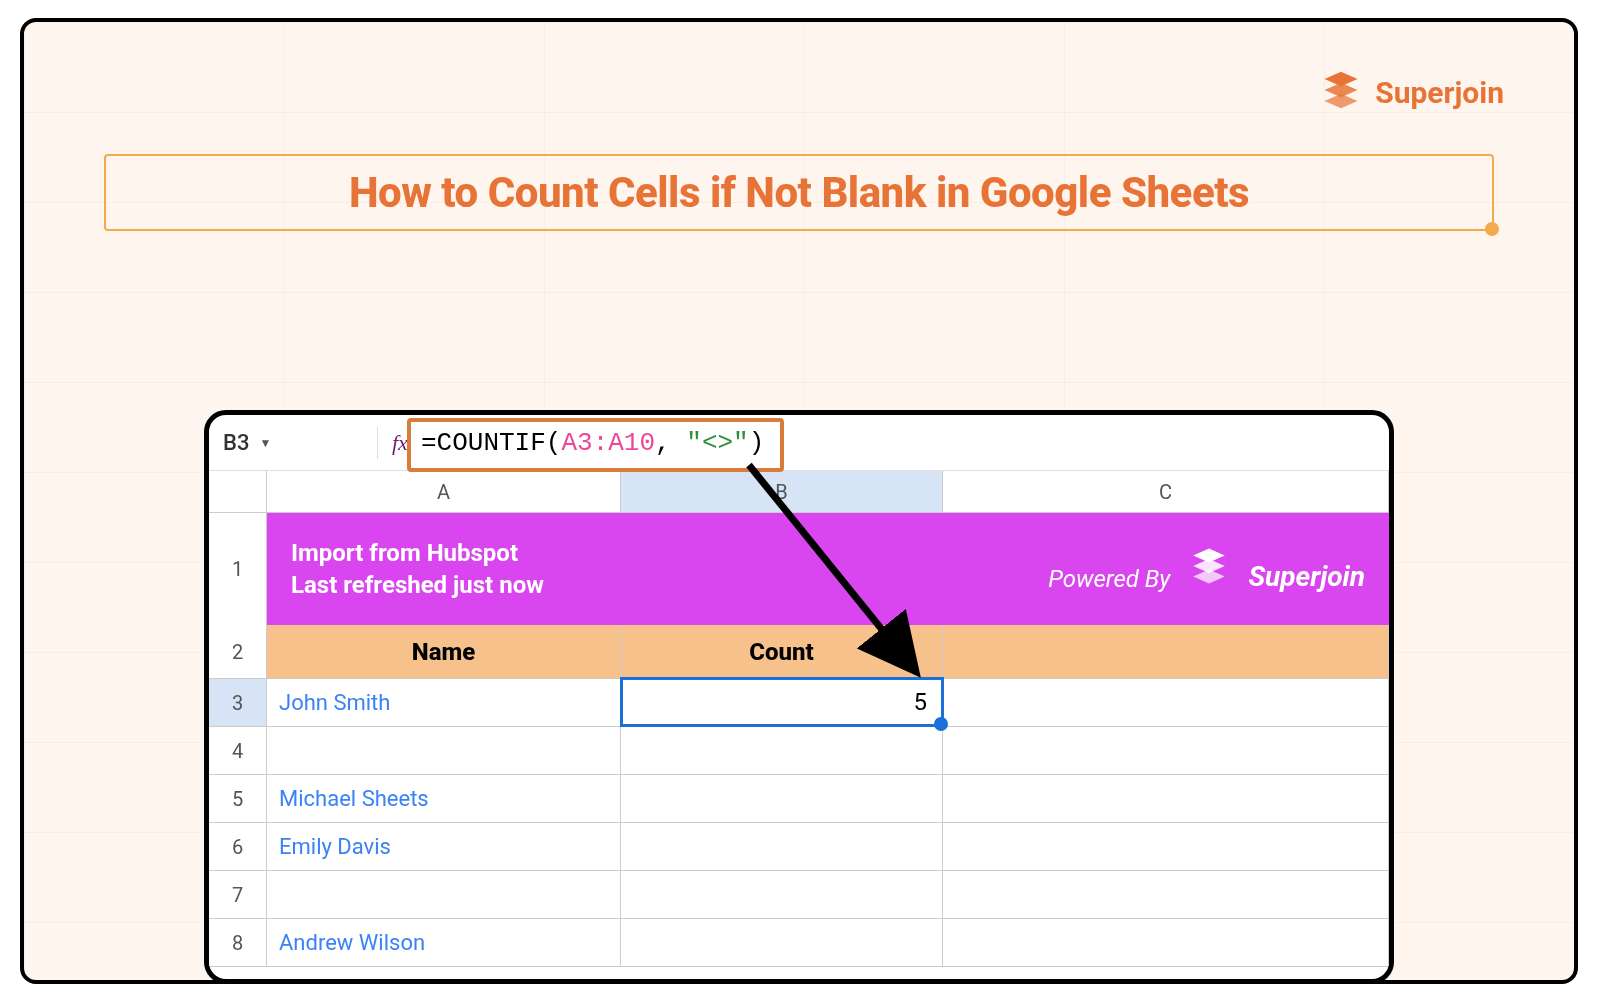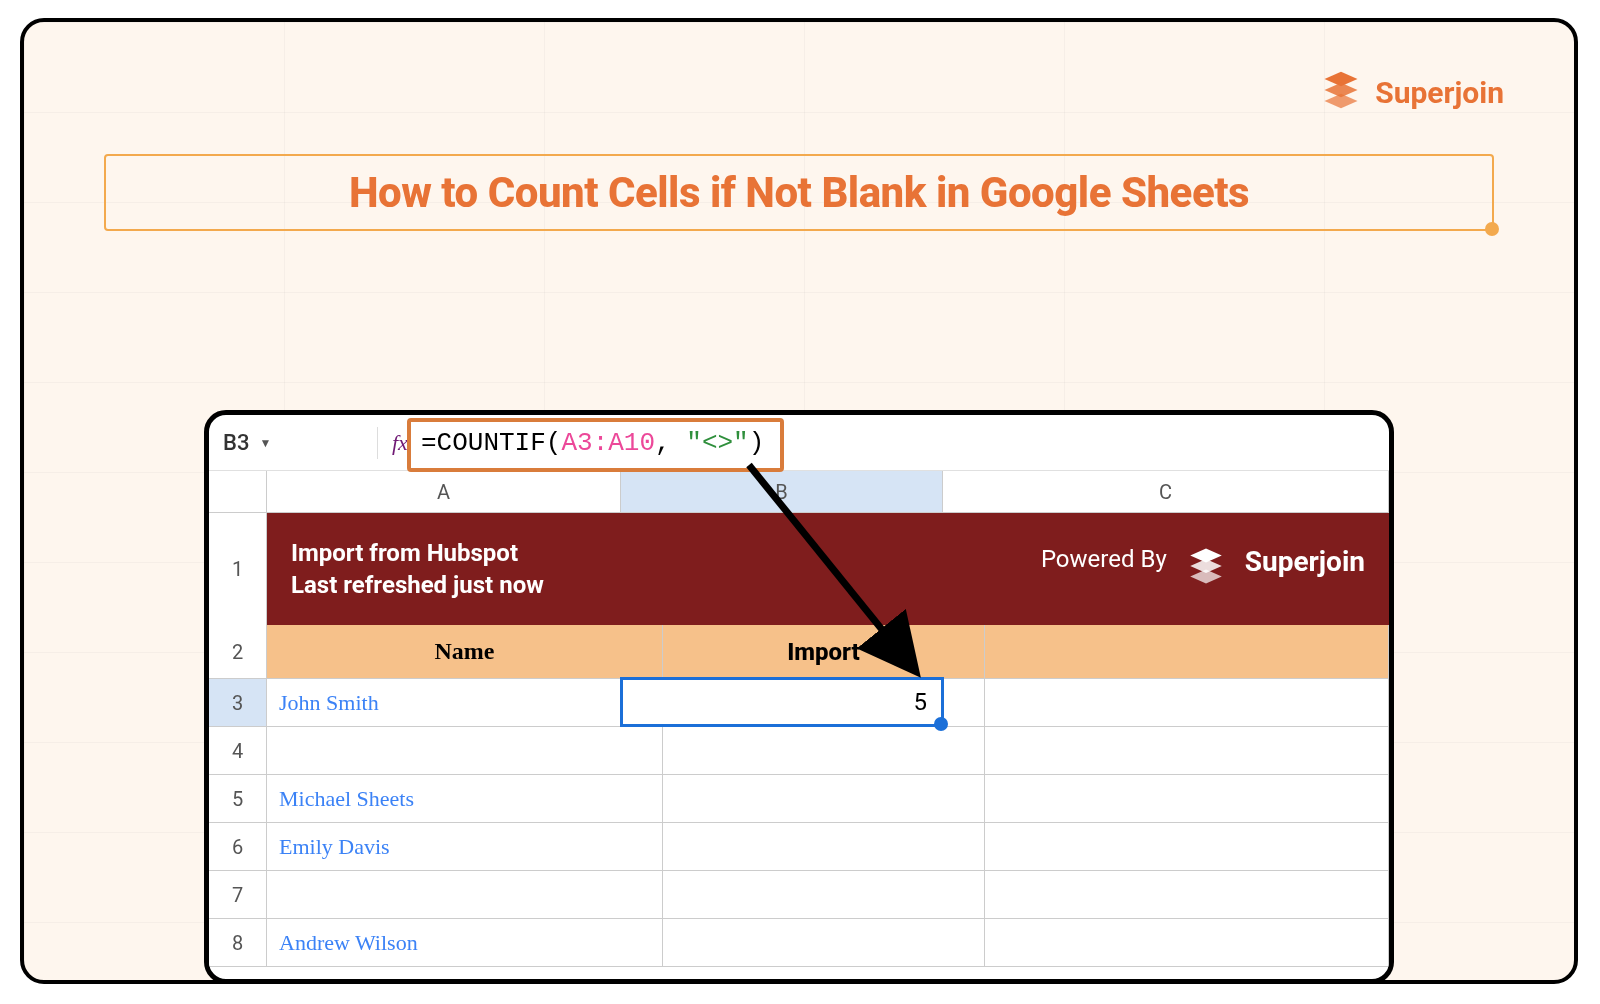--- a/index.html
+++ b/index.html
@@ -8,21 +8,21 @@
     background: #fff;
     width: 1600px;
     height: 1004px;
     position: relative;
   }
   .canvas {
     position: absolute;
     left: 20px; top: 18px;
     width: 1558px; height: 966px;
     border: 4px solid #000;
-    border-radius: 24px;
+    border-radius: 16px;
     background: #fef6ee;
     overflow: hidden;
   }
   .faint-grid {
     position: absolute; inset: 0;
     background-image:
       linear-gradient(to right, rgba(0,0,0,0.03) 1px, transparent 1px),
       linear-gradient(to bottom, rgba(0,0,0,0.03) 1px, transparent 1px);
     background-size: 260px 90px;
     pointer-events: none;
@@ -138,33 +138,33 @@
   .row.header1 { height: 112px; border-bottom: none; }
   .rownum {
     width: 58px; flex: none;
     display: flex; align-items: center; justify-content: center;
     border-right: 1px solid #ccc;
     color: #555; font-size: 20px;
     background: #fff;
   }
   .rownum.active { background: #d6e4f5; }
   .cell { border-right: 1px solid #ccc; display: flex; align-items: center; padding: 0 12px; font-size: 22px; color: #3b82f6; }
-  .cA { width: 396px; font-family: Liberation Serif, serif; }
+  .cA { width: 354px; }
   .cB { width: 322px; }
   .cC { flex: 1; }
 
   .header1 .banner {
     flex: 1;
-    background: #7f1d1d;
+    background: #d946ef;
     display: flex; align-items: center; justify-content: space-between;
     padding: 0 24px;
     color: #fff;
   }
   .banner .left { font-size: 24px; font-weight: 700; line-height: 1.35; }
-  .banner .right { display: flex; align-items: flex-start; gap: 18px; font-size: 24px; }
+  .banner .right { display: flex; align-items: flex-end; gap: 18px; font-size: 24px; font-style: italic; }
   .banner .right .logo-icon svg { width: 42px; height: 42px; }
   .banner .right .brand-text { font-weight: 700; font-size: 28px; }
 
   .row.header2 .cell {
     background: #f6c18a;
     font-weight: 800;
     font-size: 24px;
     color: #000;
     justify-content: center;
   }
@@ -258,21 +258,21 @@
             </svg>
           </span>
           <span class="brand-text">Superjoin</span>
         </div>
       </div>
     </div>
 
     <div class="row header2">
       <div class="rownum">2</div>
       <div class="cell cA">Name</div>
-      <div class="cell cB">Import</div>
+      <div class="cell cB">Count</div>
       <div class="cell cC"></div>
     </div>
 
     <div class="row active-cell-wrap" style="position:relative;">
       <div class="rownum active">3</div>
       <div class="cell cA">John Smith</div>
       <div class="cell cB"></div>
       <div class="cell cC"></div>
       <div class="active-cell" style="left:411px; top:-2px; width:324px; height:50px;">
         <span>5</span>

